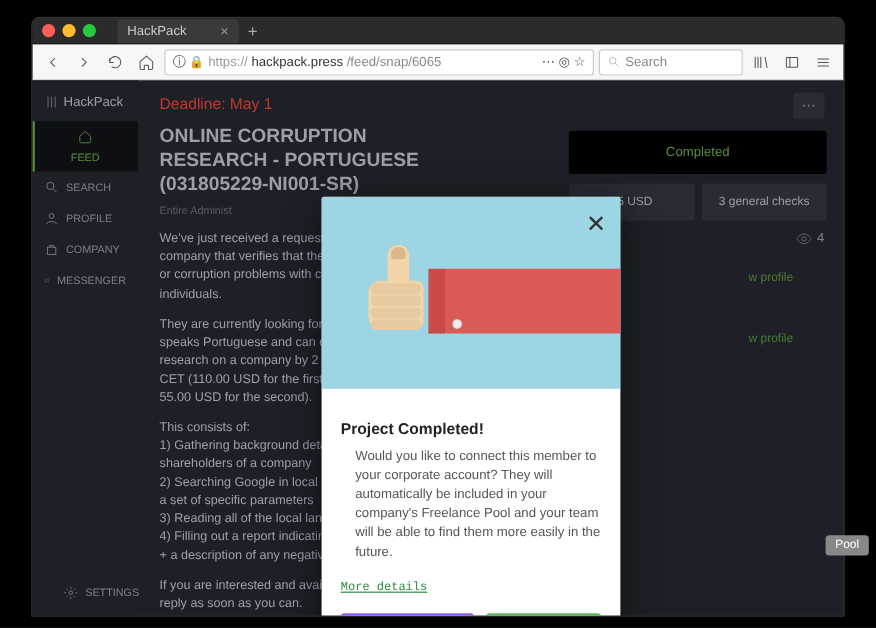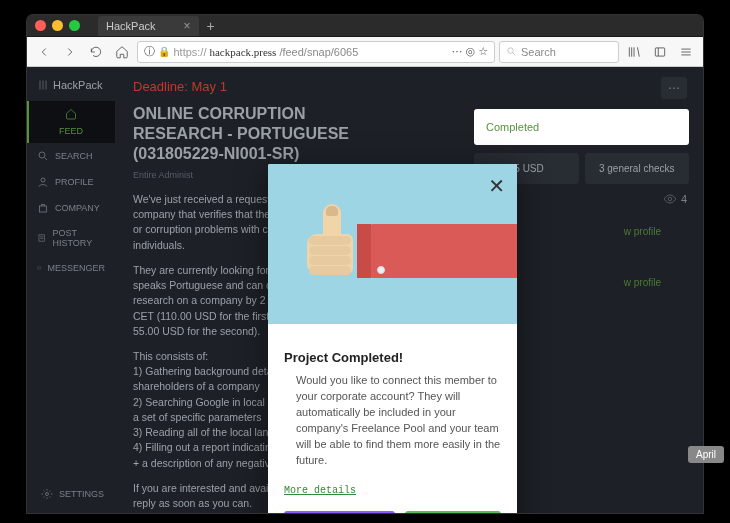--- a/index.html
+++ b/index.html
@@ -11,38 +11,38 @@
   .tabs { display: flex; align-items: center; flex: 1; margin-left: 12px; }
   .tab { background: #3a3a3a; color: #ccc; font-size: 11px; padding: 3px 8px; border-radius: 3px 3px 0 0; display: flex; align-items: center; gap: 28px; }
   .tab-close { color: #999; font-size: 12px; cursor: pointer; }
   .newtab { color: #aaa; margin-left: 8px; font-size: 14px; }
   .toolbar { height: 30px; background: #f7f7f7; display: flex; align-items: center; padding: 0 6px; gap: 4px; border-bottom: 1px solid #ccc; }
   .tbtn { width: 22px; height: 22px; display: flex; align-items: center; justify-content: center; color: #555; font-size: 13px; border-radius: 3px; }
   .tbtn svg { width: 14px; height: 14px; stroke: #555; fill: none; stroke-width: 1.5; }
   .urlbar { flex: 1; height: 22px; background: #fff; border: 1px solid #ccc; border-radius: 3px; display: flex; align-items: center; padding: 0 6px; gap: 3px; font-size: 11px; color: #555; }
   .urlbar .lock { font-size: 10px; color: #6a6; }
   .urlbar .proto { color: #999; }
-  .urlbar .host { color: #333; font-family: Liberation Serif, serif; }
+  .urlbar .host { color: #333; }
   .urlbar .path { color: #888; }
   .searchbox { width: 120px; height: 22px; background: #fff; border: 1px solid #ccc; border-radius: 3px; display: flex; align-items: center; padding: 0 6px; gap: 4px; font-size: 11px; color: #888; }
   .content { position: absolute; top: 52px; left: 0; right: 0; bottom: 0; background: #1d2127; display: flex; }
   .sidebar { width: 88px; background: #1d2127; padding-top: 8px; }
   .brand { display: flex; align-items: center; gap: 4px; padding: 4px 10px 10px; color: #9aa0a6; font-size: 11px; }
   .s-item { display: flex; align-items: center; gap: 6px; padding: 7px 10px; color: #7a8088; font-size: 9px; cursor: pointer; }
   .s-item.active { background: #0d0f12; color: #5a8f3e; border-left: 2px solid #5a8f3e; padding-left: 8px; flex-direction: column; }
   .s-item svg { width: 12px; height: 12px; stroke: currentColor; fill: none; stroke-width: 1.5; }
-  .settings { position: absolute; bottom: 6px; left: 4px; }
+  .settings { position: absolute; bottom: 6px; left: 16px; }
   .main { flex: 1; padding: 12px 18px; color: #9aa0a6; position: relative; overflow: hidden; }
   .deadline { color: #c0392b; font-size: 13px; margin-bottom: 10px; }
   .title { color: #9aa0a6; font-size: 16px; font-weight: 600; line-height: 1.25; width: 230px; }
   .subtitle { font-size: 9px; color: #555d66; margin: 6px 0 12px; }
   .body-text { font-size: 10.5px; line-height: 1.45; color: #9ba1a9; width: 208px; }
   .body-text p { margin-bottom: 10px; }
   .right-panel { position: absolute; right: 14px; top: 42px; width: 215px; }
-  .panel-block { background: #ffffff; border-radius: 3px; margin-bottom: 8px; padding: 12px; font-size: 11px; }
+  .panel-block { background: #000000; border-radius: 3px; margin-bottom: 8px; padding: 12px; text-align: center; font-size: 11px; }
   .panel-block.green { color: #5a8f3e; }
   .panel-row { display: flex; gap: 6px; margin-bottom: 8px; }
   .panel-row .cell { flex: 1; background: #282c33; border-radius: 3px; padding: 10px 6px; font-size: 10px; color: #9aa0a6; text-align: center; }
   .views { text-align: right; color: #7a8088; font-size: 11px; margin: 6px 2px 14px; display: flex; justify-content: flex-end; align-items: center; gap: 4px; }
   .views svg { width: 14px; height: 14px; stroke: #7a8088; fill: none; }
   .profile-link { color: #4c7a32; font-size: 10px; padding: 6px 0; display: block; text-align: right; padding-right: 28px; }
   .dots-btn { position: absolute; right: 16px; top: 10px; width: 26px; height: 22px; background: #282c33; border-radius: 3px; color: #7a8088; display:flex; align-items:center; justify-content:center; font-size:12px; }
   .help-chip { position: absolute; right: 6px; bottom: 60px; background: #888; color: #fff; font-size: 10px; padding: 3px 8px; border-radius: 3px; z-index: 30; }
   
   .modal { position: absolute; left: 241px; top: 149px; width: 249px; background: #fff; border-radius: 2px; box-shadow: 0 5px 30px rgba(0,0,0,.5); z-index: 20; overflow: hidden; }
@@ -171,27 +171,20 @@
       </div>
       <div class="s-item">
         <svg viewBox="0 0 24 24">
             <rect x="5" y="8" width="14" height="12"></rect>
             <path d="M9 8V5h6v3"></path>
           </svg>
         <span>COMPANY</span>
       </div>
       <div class="s-item">
         <svg viewBox="0 0 24 24">
-            <rect x="5" y="4" width="14" height="16"></rect>
-            <path d="M8 9h8M8 13h8"></path>
-          </svg>
-        <span>POST HISTORY</span>
-      </div>
-      <div class="s-item">
-        <svg viewBox="0 0 24 24">
             <path d="M4 5h16v11H9l-5 4z"></path>
           </svg>
         <span>MESSENGER</span>
       </div>
       <div class="s-item settings">
         <svg viewBox="0 0 24 24">
             <circle cx="12" cy="12" r="3"></circle>
             <path d="M12 2v3M12 19v3M4 12H1M23 12h-3M5 5l2 2M17 17l2 2M5 19l2-2M17 7l2-2"></path>
           </svg>
         <span>SETTINGS</span>
@@ -263,13 +256,13 @@
       <div class="modal-text">Would you like to connect this member to your corporate account? They will automatically be included in your company's Freelance Pool and your team will be able to find them more easily in the future.</div>
       <span class="more">More details</span>
       <div class="modal-actions">
         <div class="btn btn-no">No</div>
         <div class="btn btn-yes">Yes</div>
       </div>
     </div>
   </div>
 </div>
 
-<div class="help-chip">April</div>
+<div class="help-chip">Pool</div>
 
 </body></html>

